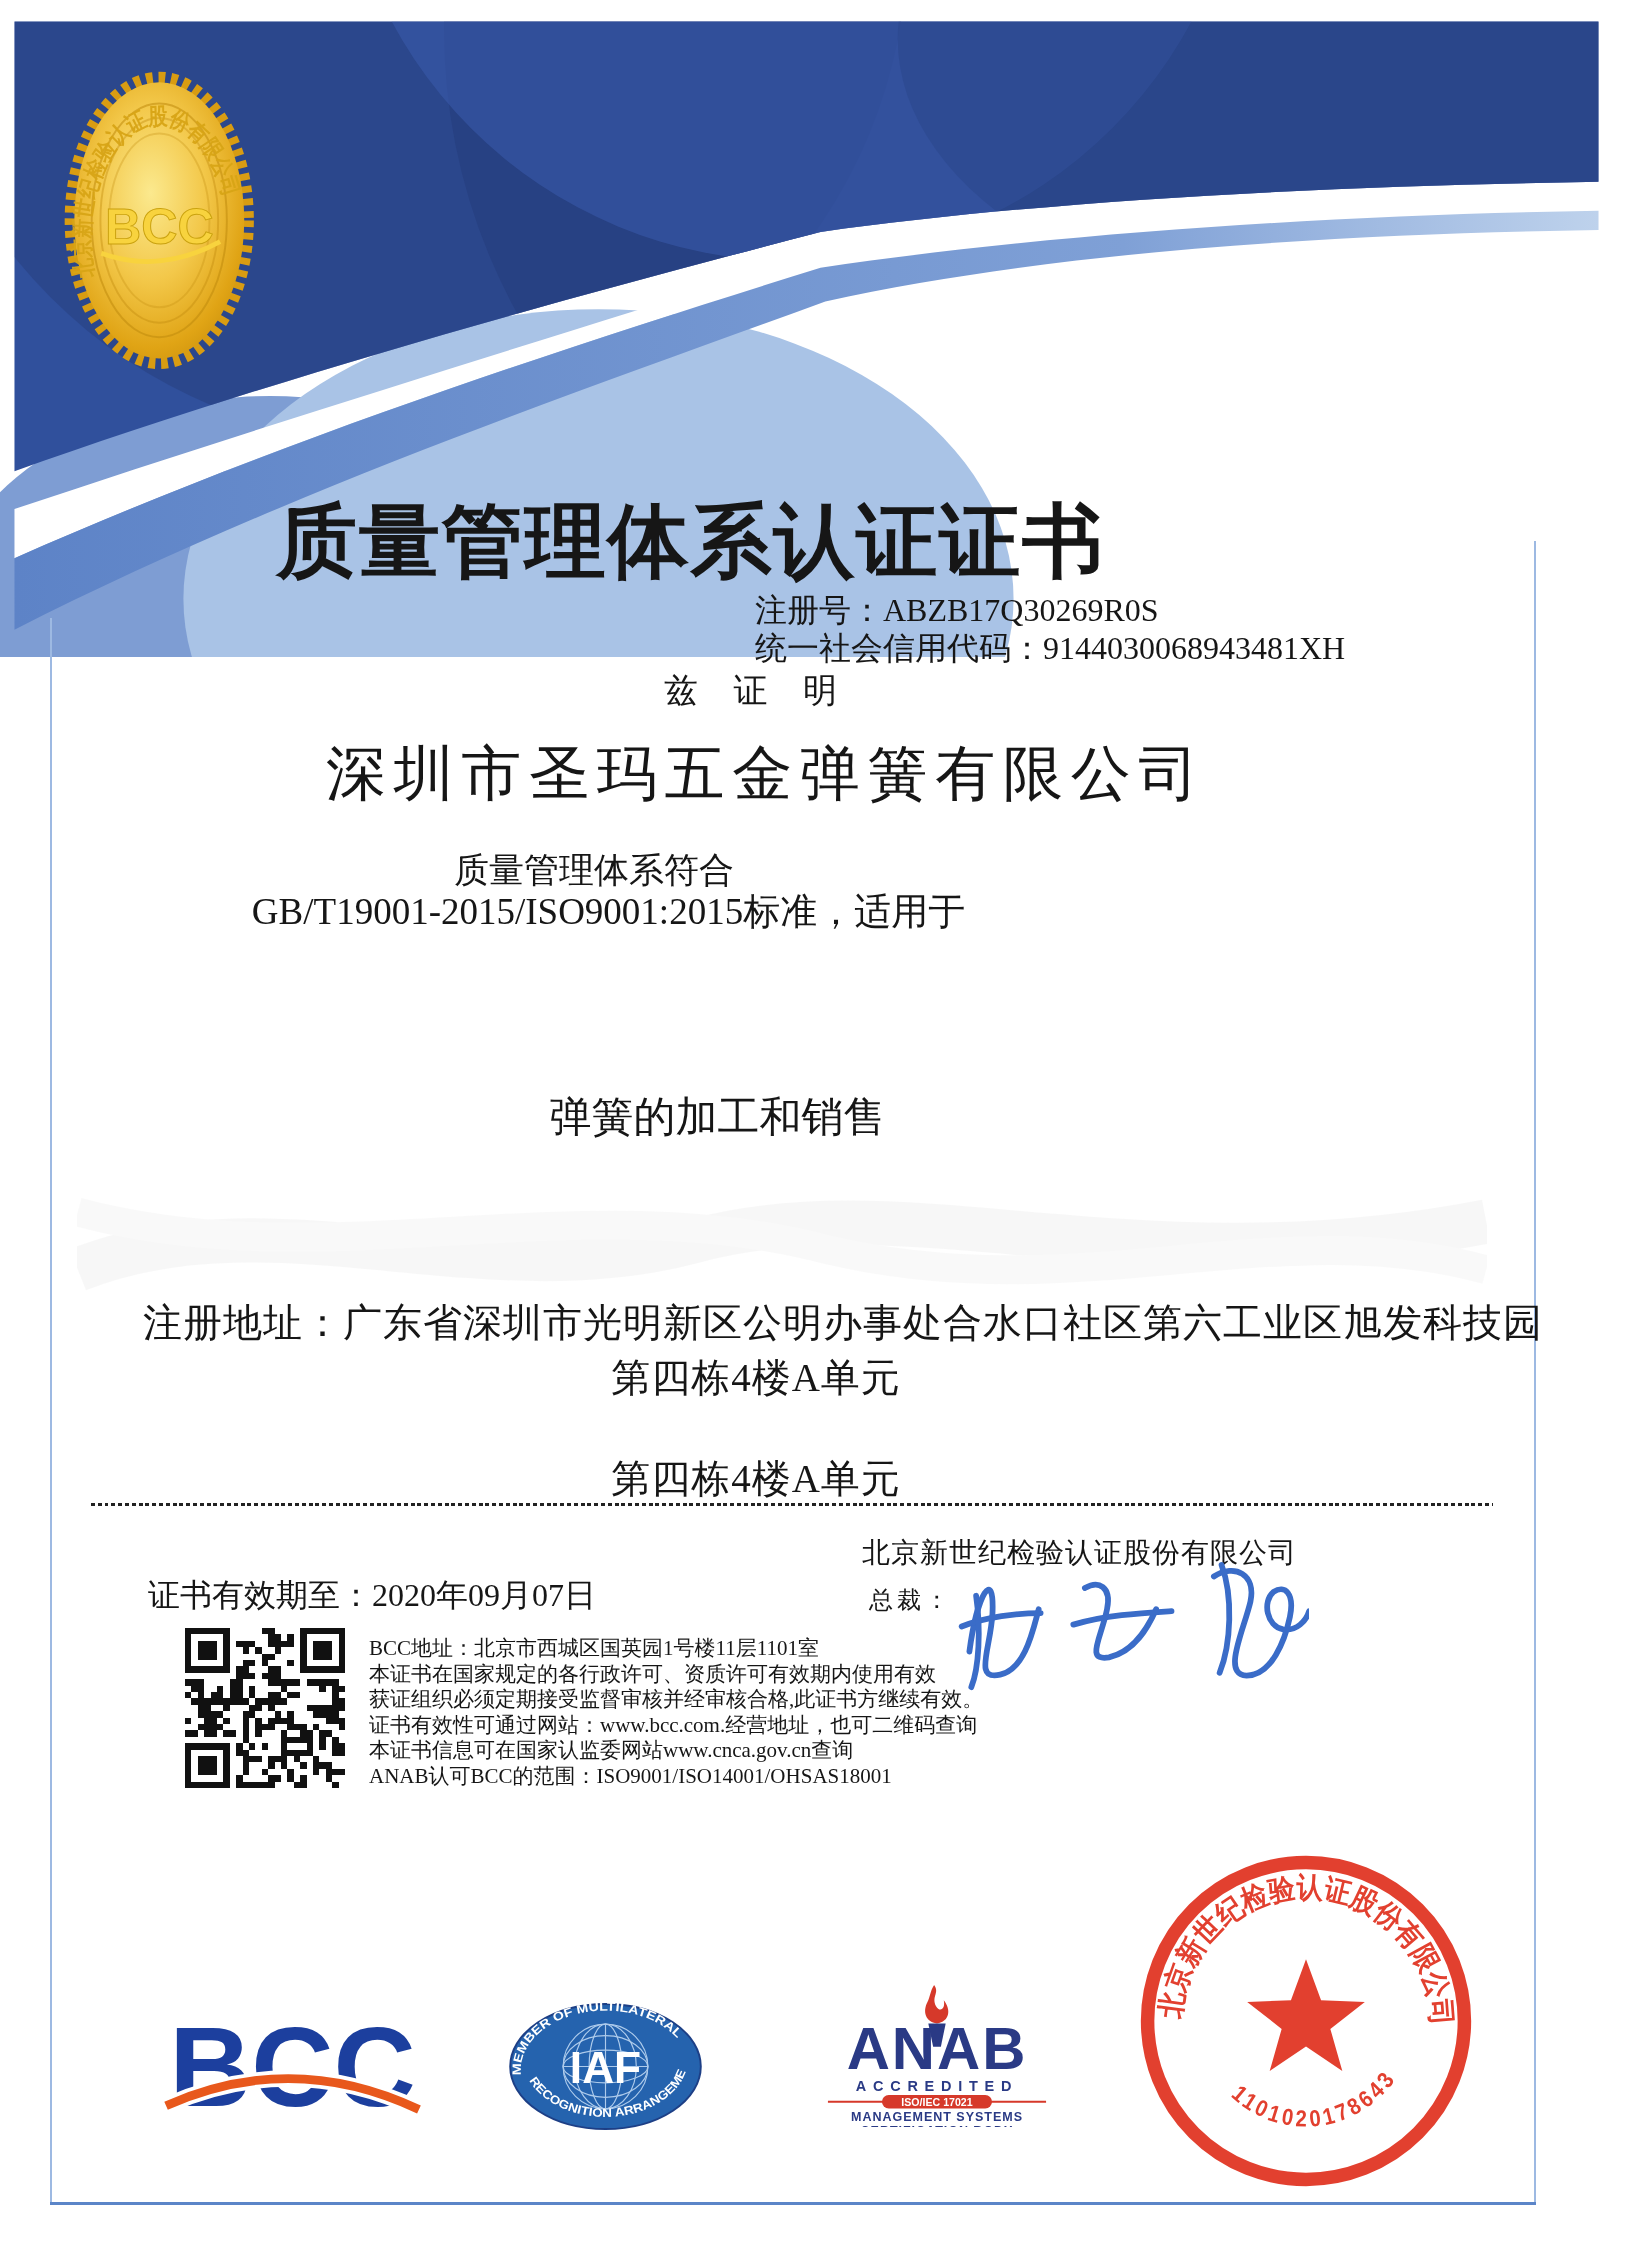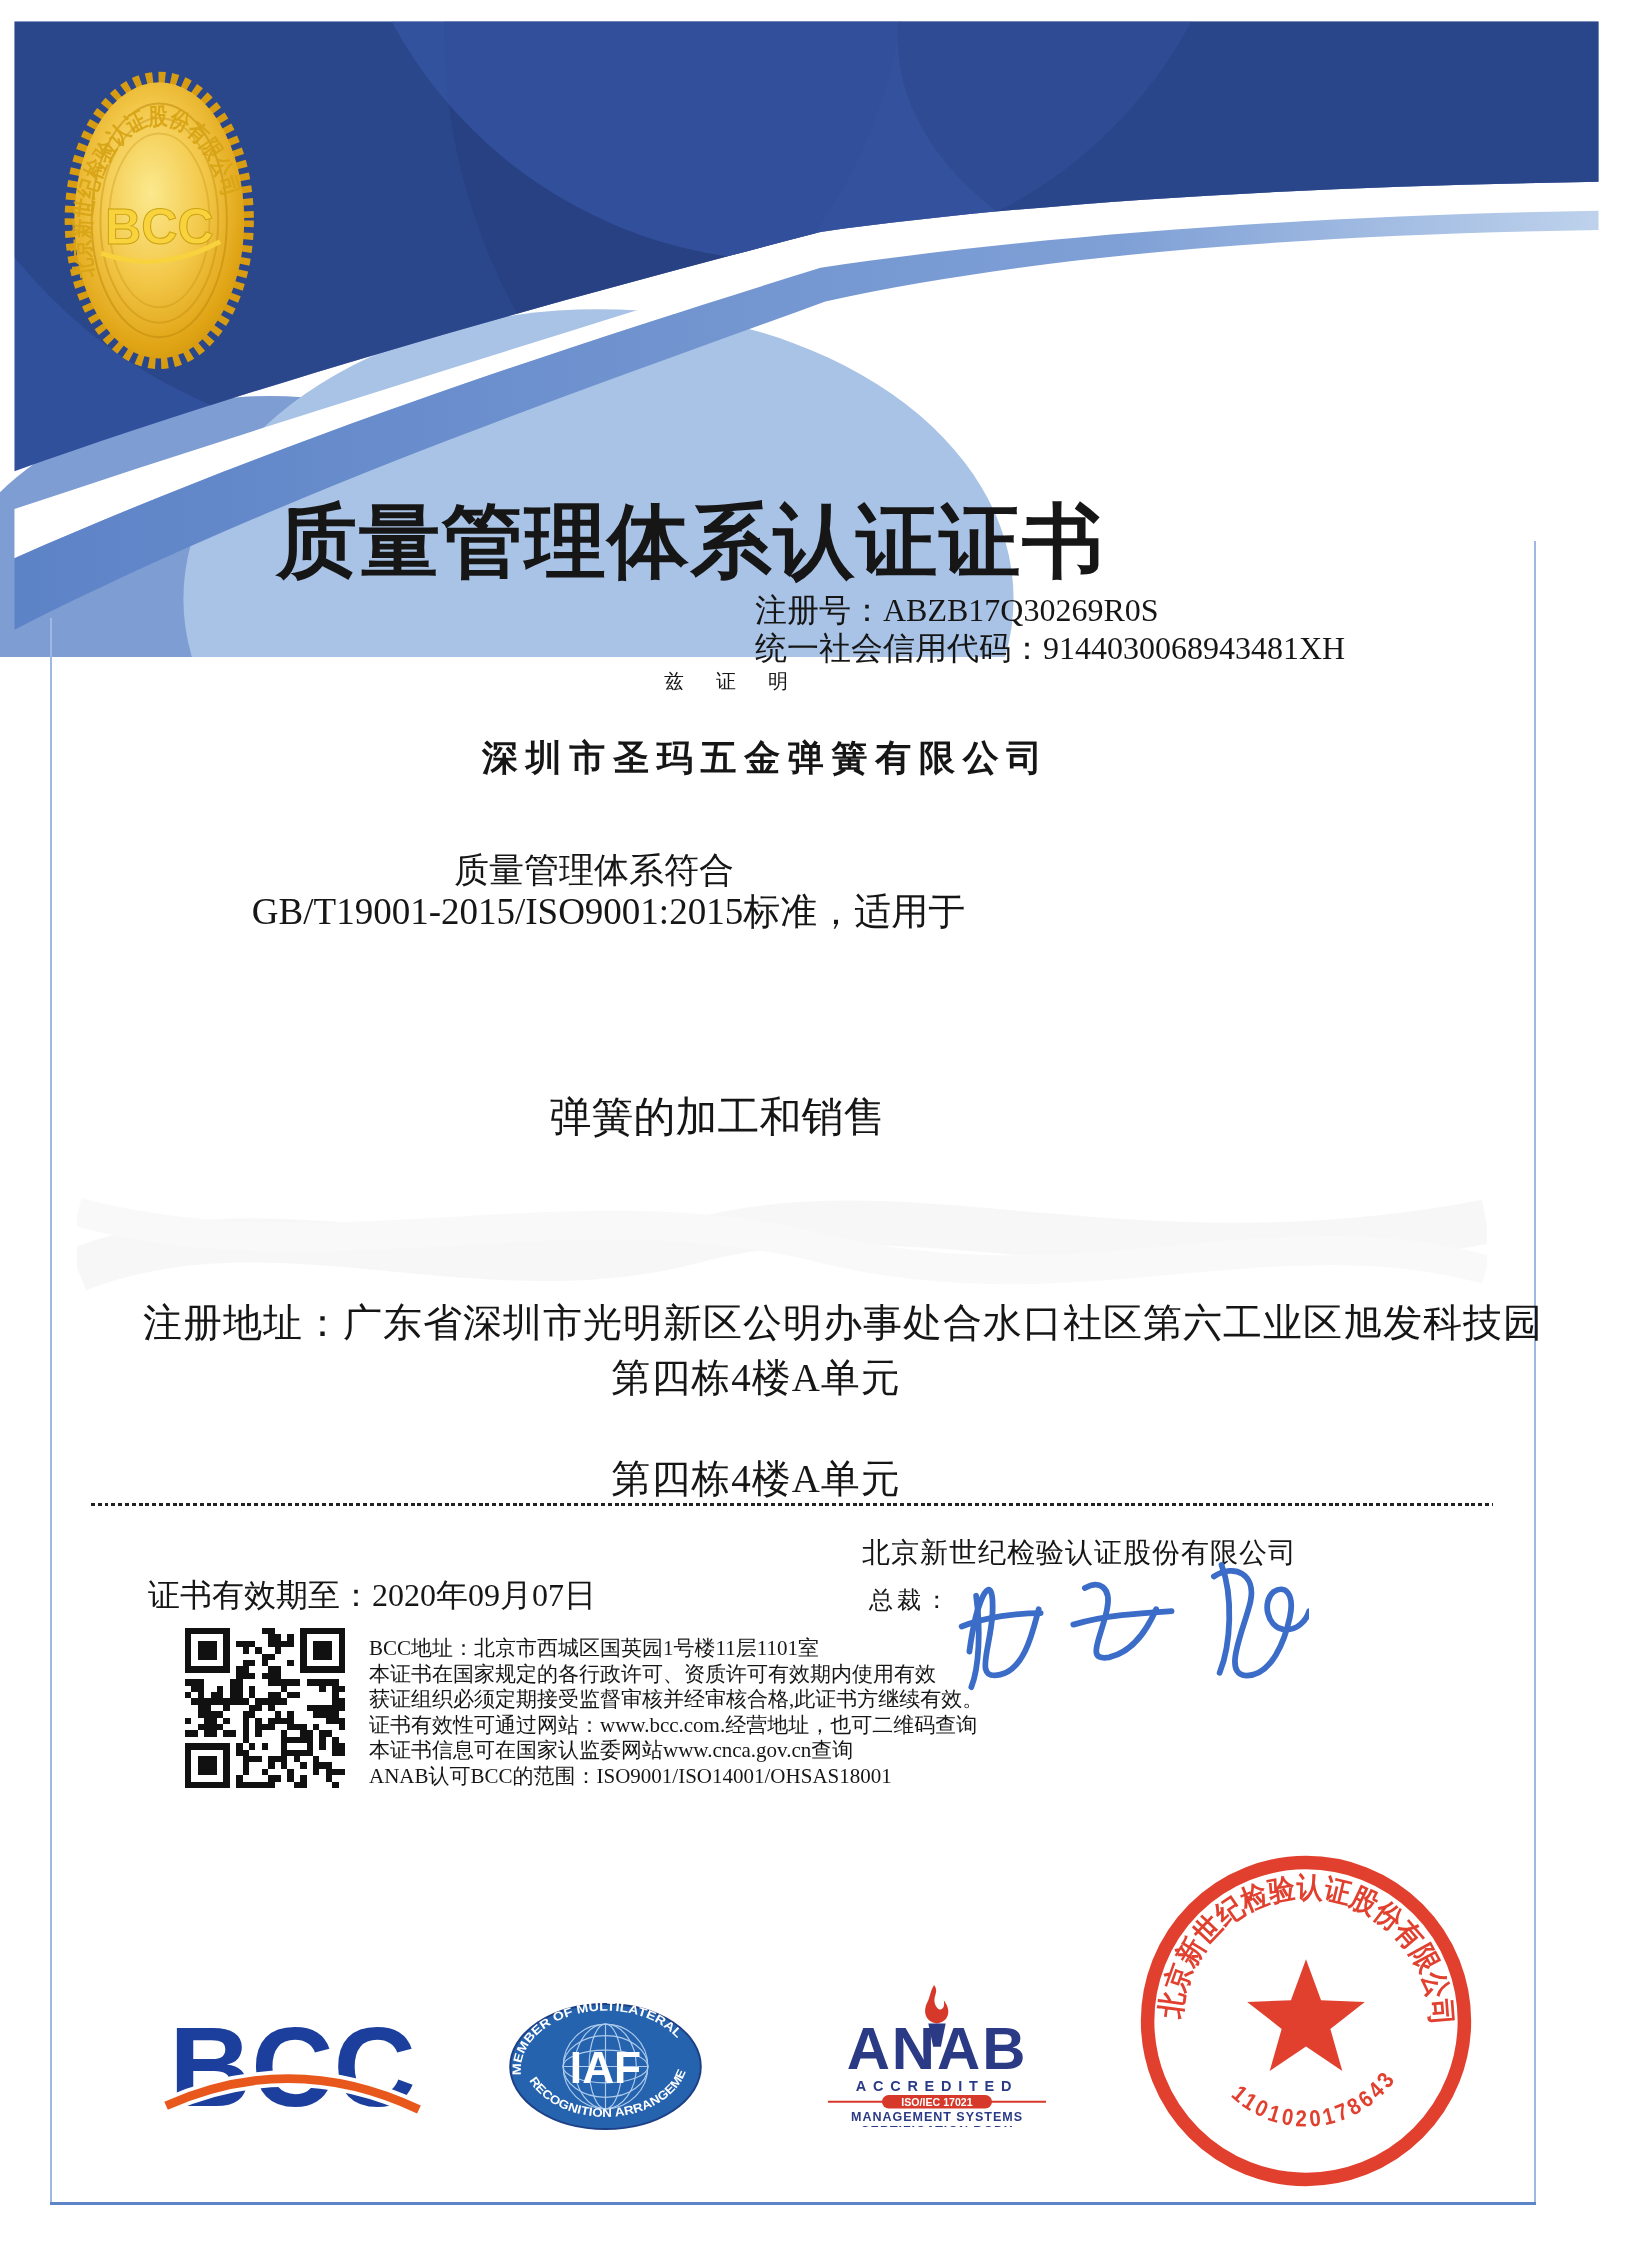--- a/index.html
+++ b/index.html
@@ -6,22 +6,22 @@
   .page{
     position:relative;width:1641px;height:2257px;background:#ffffff;
     margin:0 auto;overflow:hidden;
     font-family:"Liberation Serif","DejaVu Serif",serif;color:#161616;
   }
   .abs{position:absolute;}
   .ctr{text-align:center;}
 
   .title{font-size:81px;font-weight:900;letter-spacing:1.9px;white-space:nowrap;}
   .regline{font-size:32px;white-space:nowrap;}
-  .certify{font-size:20px;letter-spacing:13.5px;white-space:nowrap;text-align:right;}
-  .company{font-size:36px;font-weight:700;letter-spacing:7.7px;white-space:nowrap;}
+  .certify{font-size:34px;letter-spacing:13.5px;white-space:nowrap;text-align:right;}
+  .company{font-size:60px;font-weight:400;letter-spacing:7.7px;white-space:nowrap;}
   .mid36{font-size:35px;white-space:nowrap;font-family:Liberation Serif, serif;}
   .mid38{font-size:37px;white-space:nowrap;}
   .scope{font-size:42px;white-space:nowrap;margin-left:32px;}
   .addr{font-size:39px;white-space:nowrap;letter-spacing:1px;margin-left:32px;}
   .dateline{font-size:32px;white-space:nowrap;}
   .issuer{font-size:28px;letter-spacing:1px;white-space:nowrap;}
   .president{font-size:24px;letter-spacing:3.9px;white-space:nowrap;}
   .footnote{font-size:21px;line-height:25.6px;white-space:nowrap;}
 
   .divider{height:2.9px;background:repeating-linear-gradient(90deg,#222 0 3.9px,transparent 3.9px 6.8px);}

